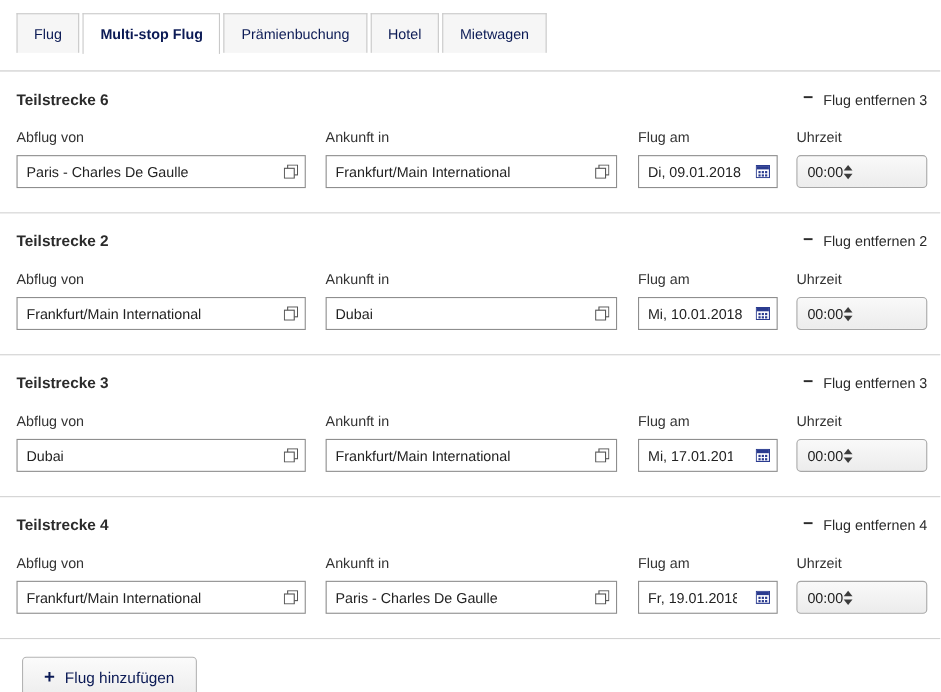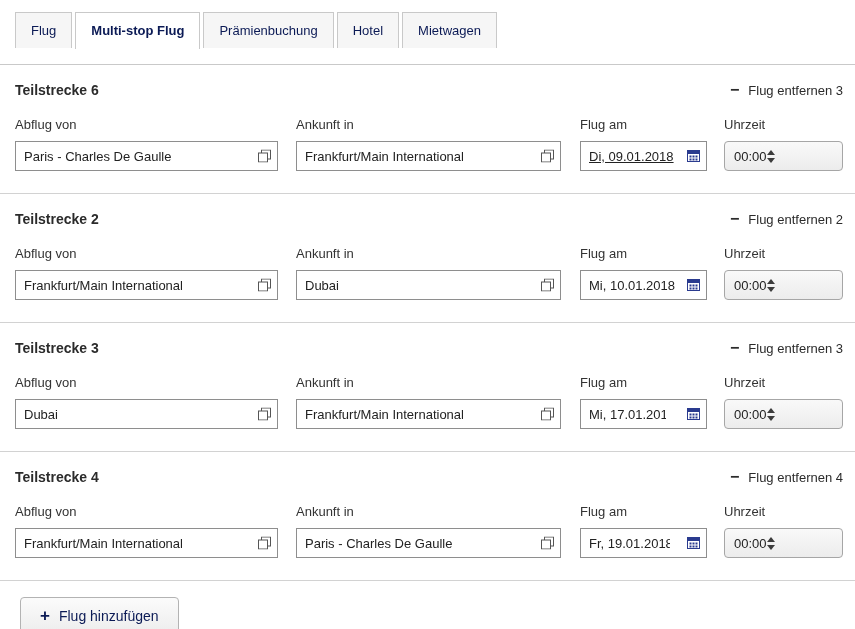--- a/index.html
+++ b/index.html
@@ -122,21 +122,21 @@
           <svg width="13" height="13" viewBox="0 0 13 13">
               <rect x="3.5" y="0.5" width="9" height="9" fill="none" stroke="#555"></rect>
               <rect x="0.5" y="3.5" width="9" height="9" fill="#fff" stroke="#555"></rect>
             </svg>
         </span>
       </div>
     </div>
     <div class="field f-date">
       <label>Flug am</label>
       <div class="input-wrap">
-        <input type="text" style=" text-decoration: underline;" value="Di, 09.01.2018">
+        <input type="text" style="" value="Di, 09.01.2018">
         <span class="icon-right">
           <svg width="13" height="12" viewBox="0 0 13 12">
               <rect x="0.5" y="0.5" width="12" height="11" fill="#fff" stroke="#2a3b8f"></rect>
               <rect x="1" y="1" width="11" height="3" fill="#2a3b8f"></rect>
               <rect x="2.5" y="5.5" width="2" height="2" fill="#2a3b8f"></rect>
               <rect x="5.5" y="5.5" width="2" height="2" fill="#2a3b8f"></rect>
               <rect x="8.5" y="5.5" width="2" height="2" fill="#2a3b8f"></rect>
               <rect x="2.5" y="8.5" width="2" height="2" fill="#2a3b8f"></rect>
               <rect x="5.5" y="8.5" width="2" height="2" fill="#2a3b8f"></rect>
               <rect x="8.5" y="8.5" width="2" height="2" fill="#2a3b8f"></rect>

